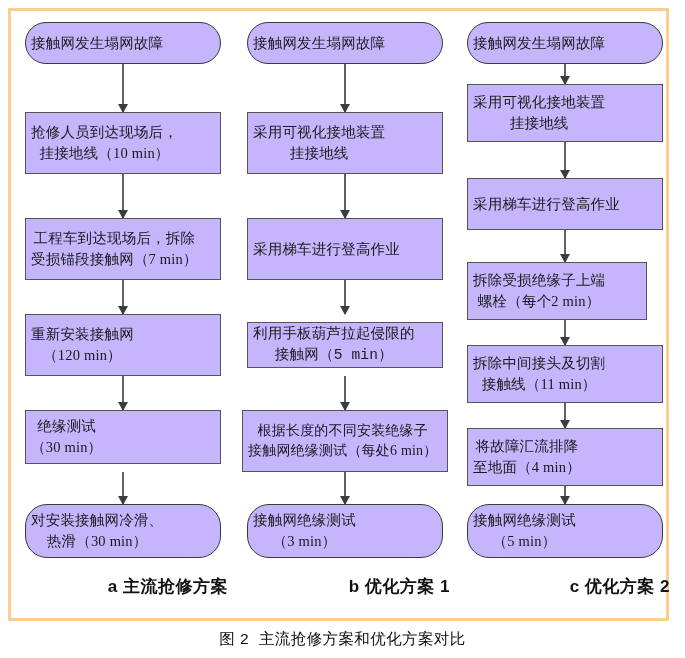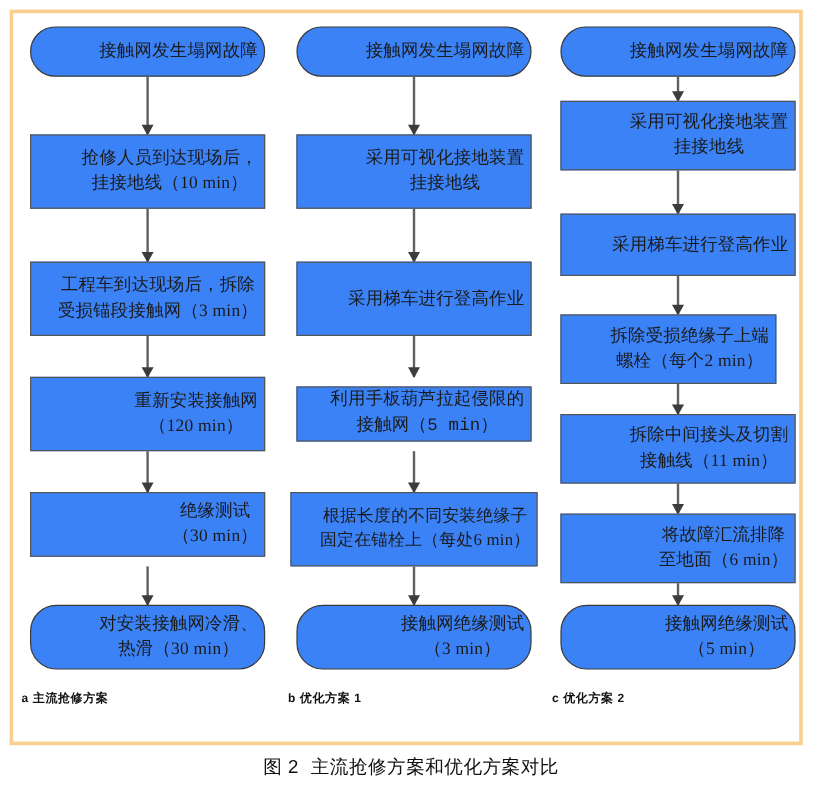--- a/index.html
+++ b/index.html
@@ -49,25 +49,25 @@
     height: 613px;
   }
   .col-a { left: 18px; }
   .col-b { left: 240px; }
   .col-c { left: 460px; }
 
   
   .node {
     position: absolute;
     box-sizing: border-box;
-    background: #3b82f6;
+    background: #c4b5fd;
     border: 1.3px solid #4d4d4d;
     display: flex;
     align-items: center;
-    justify-content: flex-end;
+    justify-content: flex-start;
     text-align: center;
     font-size: 14.5px;
     line-height: 1.42;
     letter-spacing: 0.2px;
     padding: 0 5px;
     color: #1a1a1a;
   }
   .node.terminal {
     border-radius: 22px;
     border-width: 1.6px;
@@ -100,23 +100,23 @@
     height: 0;
     border-left: 5.5px solid transparent;
     border-right: 5.5px solid transparent;
     border-top: 9px solid #3c3c3c;
   }
 
   
   .column-caption {
     position: absolute;
     width: 210px;
-    text-align: left;
+    text-align: right;
     font-family: "Liberation Sans", "DejaVu Sans", sans-serif;
-    font-size: 10px;
+    font-size: 17px;
     font-weight: bold;
     color: #121212;
     letter-spacing: 0.5px;
   }
 
   
   .figure-caption {
     position: absolute;
     left: 0;
     top: 629px;
@@ -146,21 +146,21 @@
       <div class="connector" style="top:64px; height:48px;"></div>
 
       <div class="node process" style="left:7px; top:112px; width:196px; height:62px;">
         <span class="node-text">抢修人员到达现场后，
 挂接地线（10 min）</span>
       </div>
       <div class="connector" style="top:174px; height:44px;"></div>
 
       <div class="node process" style="left:7px; top:218px; width:196px; height:62px;">
         <span class="node-text">工程车到达现场后，拆除
-受损锚段接触网（3 min）</span>
+受损锚段接触网（7 min）</span>
       </div>
       <div class="connector" style="top:280px; height:34px;"></div>
 
       <div class="node process" style="left:7px; top:314px; width:196px; height:62px;">
         <span class="node-text">重新安装接触网
 （120 min）</span>
       </div>
       <div class="connector" style="top:376px; height:34px;"></div>
 
       <div class="node process" style="left:7px; top:410px; width:196px; height:54px;">
@@ -195,21 +195,21 @@
       <div class="connector" style="top:280px; height:34px;"></div>
 
       <div class="node process" style="left:7px; top:322px; width:196px; height:46px;font-family:Liberation Mono, monospace;">
         <span class="node-text">利用手板葫芦拉起侵限的
 接触网（5 min）</span>
       </div>
       <div class="connector" style="top:376px; height:34px;"></div>
 
       <div class="node process" style="left:2px; top:410px; width:206px; height:62px; font-size:14px;">
         <span class="node-text">根据长度的不同安装绝缘子
-固定在锚栓上（每处6 min）</span>
+接触网绝缘测试（每处6 min）</span>
       </div>
       <div class="connector" style="top:472px; height:32px;"></div>
 
       <div class="node terminal" style="left:7px; top:504px; width:196px; height:54px;">
         <span class="node-text">接触网绝缘测试
 （3 min）</span>
       </div>
 
       <div class="column-caption" style="left:0px; top:575px;">b 优化方案 1</div>
     </div>
@@ -238,21 +238,21 @@
       <div class="connector" style="top:320px; height:25px;"></div>
 
       <div class="node process" style="left:7px; top:345px; width:196px; height:58px;">
         <span class="node-text">拆除中间接头及切割
 接触线（11 min）</span>
       </div>
       <div class="connector" style="top:403px; height:25px;"></div>
 
       <div class="node process" style="left:7px; top:428px; width:196px; height:58px;">
         <span class="node-text">将故障汇流排降
-至地面（6 min）</span>
+至地面（4 min）</span>
       </div>
       <div class="connector" style="top:486px; height:18px;"></div>
 
       <div class="node terminal" style="left:7px; top:504px; width:196px; height:54px;">
         <span class="node-text">接触网绝缘测试
 （5 min）</span>
       </div>
 
       <div class="column-caption" style="left:0px; top:575px;">c 优化方案 2</div>
     </div>

